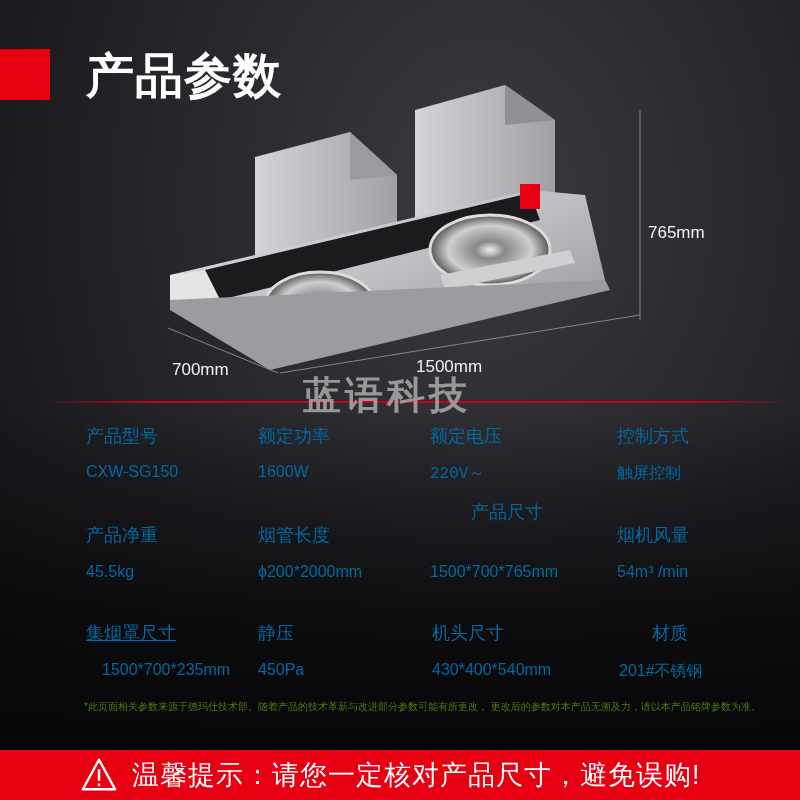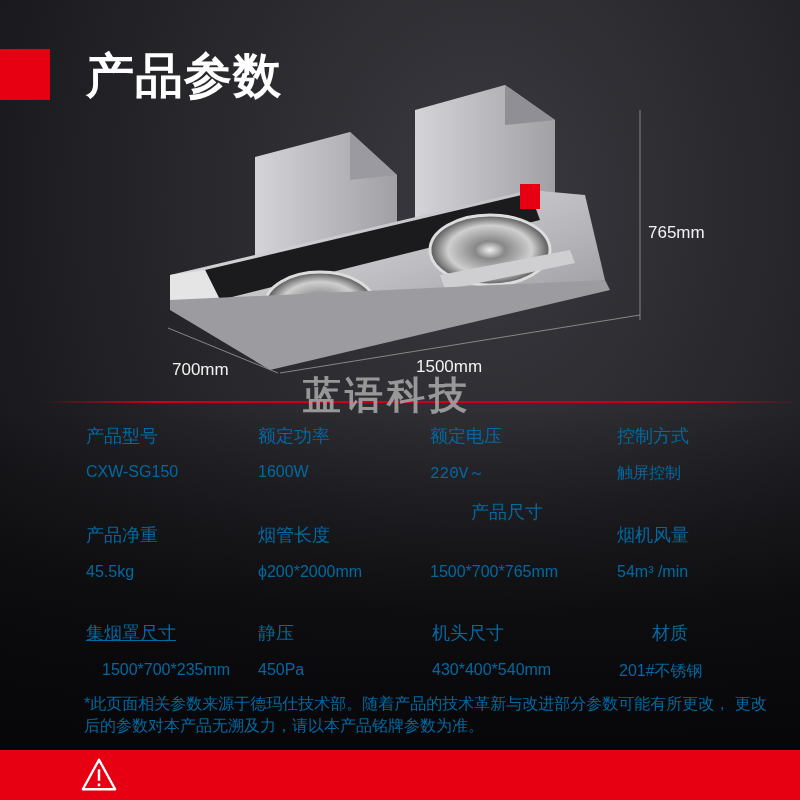--- a/index.html
+++ b/index.html
@@ -8,21 +8,21 @@
     font-family:"Liberation Sans","DejaVu Sans",sans-serif;color:#fff;}
   .red-block{position:absolute;left:0;top:49px;width:50px;height:51px;background:#e60012;}
   .title{position:absolute;left:86px;top:44px;font-size:48px;font-weight:bold;letter-spacing:1px;font-family:"DejaVu Sans",sans-serif;}
   .product{position:absolute;left:150px;top:85px;width:500px;height:290px;}
   .dim{position:absolute;font-size:17px;color:#f2f2f2;}
   .watermark{position:absolute;left:303px;top:370px;font-size:38px;font-weight:bold;color:rgba(170,170,170,0.85);letter-spacing:4px;font-family:"DejaVu Sans",sans-serif;}
   .redline{position:absolute;left:40px;top:401px;width:760px;height:2px;background:linear-gradient(90deg,rgba(200,0,20,0) 0%,#c8001a 15%,#c8001a 85%,rgba(200,0,20,0) 100%);}
   .bottom-fade{position:absolute;left:0;top:410px;width:800px;height:340px;background:linear-gradient(180deg,rgba(10,10,12,0) 0%,rgba(8,8,10,0.8) 60%,#07070a 100%);}
   .spec{position:absolute;font-size:18px;color:#0369a1;white-space:nowrap;}
   .val{font-size:16px;}
-  .note{position:absolute;left:84px;top:693px;width:690px;font-size:16px;line-height:22px;color:#0369a1;}
+  .note{position:absolute;left:84px;top:693px;width:690px;font-size:10px;line-height:28px;color:#4d7c0f;}
   .banner{position:absolute;left:0;top:750px;width:800px;height:50px;background:#e60012;display:flex;align-items:center;}
   .banner .warn{margin-left:80px;width:38px;height:38px;}
   .banner .txt{margin-left:14px;font-size:27px;color:#fff;letter-spacing:1px;}
 </style>
 </head>
 <body>
 
 <div class="red-block"></div>
 <div class="title">产品参数</div>
 
@@ -102,13 +102,14 @@
 <div class="spec val" style="left:619px;top:661px;">201#不锈钢</div>
 
 <div class="note">*此页面相关参数来源于德玛仕技术部。随着产品的技术革新与改进部分参数可能有所更改， 更改后的参数对本产品无溯及力，请以本产品铭牌参数为准。</div>
 
 <div class="banner">
   <svg class="warn" viewBox="0 0 40 40">
     <path d="M20 4 L37 35 L3 35 Z" fill="none" stroke="#fff" stroke-width="2.5" stroke-linejoin="round"></path>
     <rect x="18.7" y="14" width="2.6" height="12" fill="#fff"></rect>
     <rect x="18.7" y="29" width="2.6" height="2.8" fill="#fff"></rect>
   </svg>
+  <span class="txt">温馨提示：请您一定核对产品尺寸，避免误购!</span>
 </div>
 
 </body></html>

